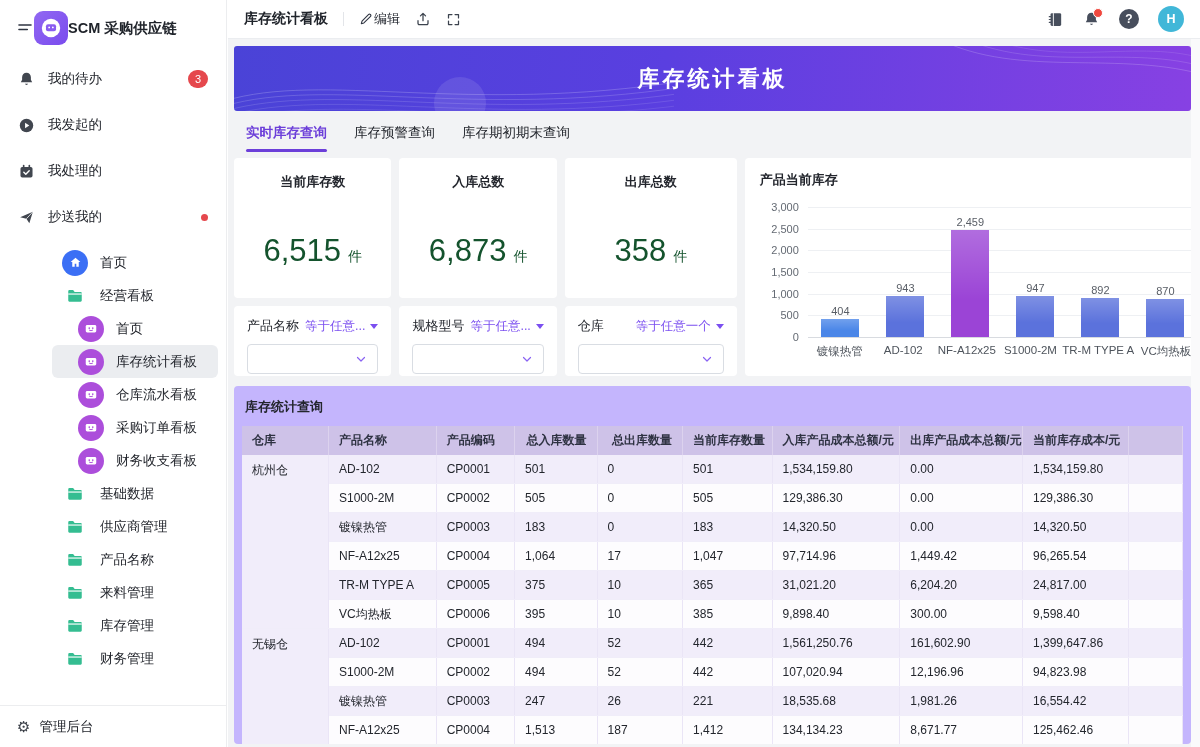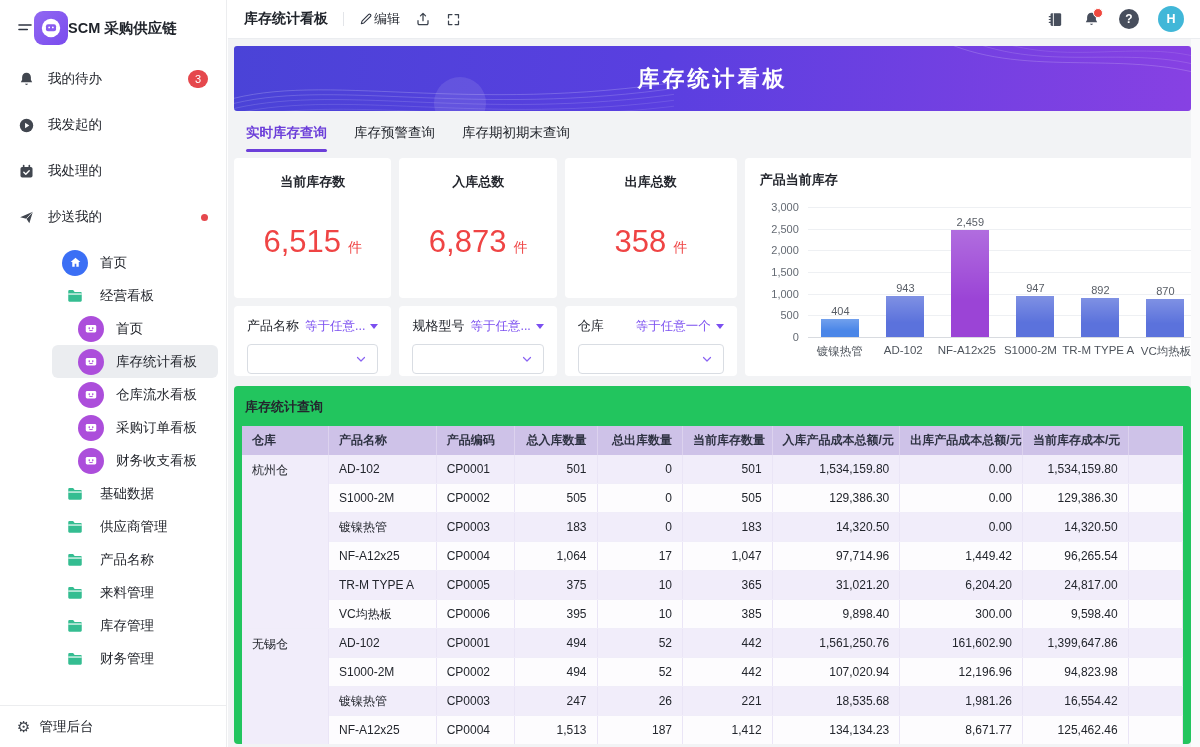--- a/index.html
+++ b/index.html
@@ -71,21 +71,21 @@
 
   .tabs{display:flex;gap:27px;padding:13px 12px 0 12px;}
   .tab{font-size:13.5px;padding-bottom:10px;cursor:pointer;position:relative;color:#23262d;}
   .tab.active{color:#6C3FD9;font-weight:bold;}
   .tab.active::after{content:"";position:absolute;left:0;right:0;bottom:0;height:3px;border-radius:2px;background:#6C3FD9;}
 
   .cards{display:grid;grid-template-columns:1fr 1fr 1fr 476px;grid-template-rows:140px 70px;gap:8px;margin-top:6px;}
   .card{background:#fff;border-radius:4px;box-sizing:border-box;}
   .stat-card{display:flex;flex-direction:column;align-items:center;padding-top:15px;}
   .stat-label{font-size:13px;font-weight:bold;color:#23262d;}
-  .stat-value{margin-top:33px;color:#ef4444;font-size:31px;display:flex;align-items:baseline;}
+  .stat-value{margin-top:42px;color:#14532d;font-size:31px;display:flex;align-items:baseline;}
   .stat-unit{font-size:14px;margin-left:7px;}
 
   .filter-card{padding:11px 13px;}
   .filter-head{display:flex;align-items:center;font-size:13px;}
   .filter-label{width:58px;flex:none;color:#23262d;}
   .filter-op{color:#7B4FF0;font-size:12.5px;display:flex;align-items:center;gap:5px;cursor:pointer;white-space:nowrap;}
   .caret{width:0;height:0;border-left:4.5px solid transparent;border-right:4.5px solid transparent;border-top:5.5px solid #7B4FF0;}
   .filter-select{margin-top:9px;height:28px;border:1px solid #D9DDE3;border-radius:4px;display:flex;
                  align-items:center;justify-content:flex-end;padding:0 10px;cursor:pointer;background:#fff;}
 
@@ -95,32 +95,32 @@
   .gridline{position:absolute;left:0;right:0;height:1px;background:#EEF0F3;}
   .gridline.zero{background:#D8DBE0;}
   .ytick{position:absolute;right:calc(100% + 9px);transform:translateY(-50%);font-size:11px;color:#646A73;white-space:nowrap;}
   .bars{position:absolute;left:0;right:0;top:0;bottom:0;display:flex;}
   .slot{flex:1;display:flex;flex-direction:column;align-items:center;justify-content:flex-end;}
   .bar-val{font-size:11px;color:#595E66;margin-bottom:2px;}
   .bar{width:38px;background-image:linear-gradient(180deg,rgba(255,255,255,.22),rgba(255,255,255,0) 65%);}
   .x-labels{display:flex;margin:7px 8px 0 48px;}
   .x-label{flex:1;text-align:center;font-size:11.5px;color:#4E545C;white-space:nowrap;}
 
-  .table-card{margin-top:10px;background:#22c55e;border-radius:4px;padding:10px 8px 0 8px;height:358px;overflow:hidden;box-sizing:border-box;}
+  .table-card{margin-top:10px;background:#c4b5fd;border-radius:4px;padding:10px 8px 0 8px;height:358px;overflow:hidden;box-sizing:border-box;}
   .table-title{font-size:13px;font-weight:bold;color:#23262d;margin:2px 0 10px 3px;}
   table{border-collapse:collapse;width:100%;table-layout:fixed;font-size:12px;color:#23262d;}
   th{background:#CEC2E8;font-weight:bold;text-align:left;height:29px;padding:0 10px;
      border-right:1px solid #DCD2EE;color:#2E3242;overflow:hidden;white-space:nowrap;}
   th.num{text-align:right;}
   td{height:28px;padding:0 10px;border-right:1px solid #EAE5F6;border-bottom:1px solid #F0EDF9;
      overflow:hidden;white-space:nowrap;}
   tr.odd td{background:#F1EDFA;}
   tr.even td{background:#FDFCFE;}
   td.wh{background:#ECE7F6;vertical-align:top;padding-top:7px;height:auto;}
-  td.num{text-align:right;margin-top:35px;}
+  td.num{text-align:left;margin-top:35px;}
 
   .scrolltrack{position:absolute;right:0;top:39px;width:9px;height:708px;background:#FAFAFB;}
 </style>
 </head>
 <body>
 
 <div class="screen">
 
   <aside class="sidebar">
     <div class="s-head">

